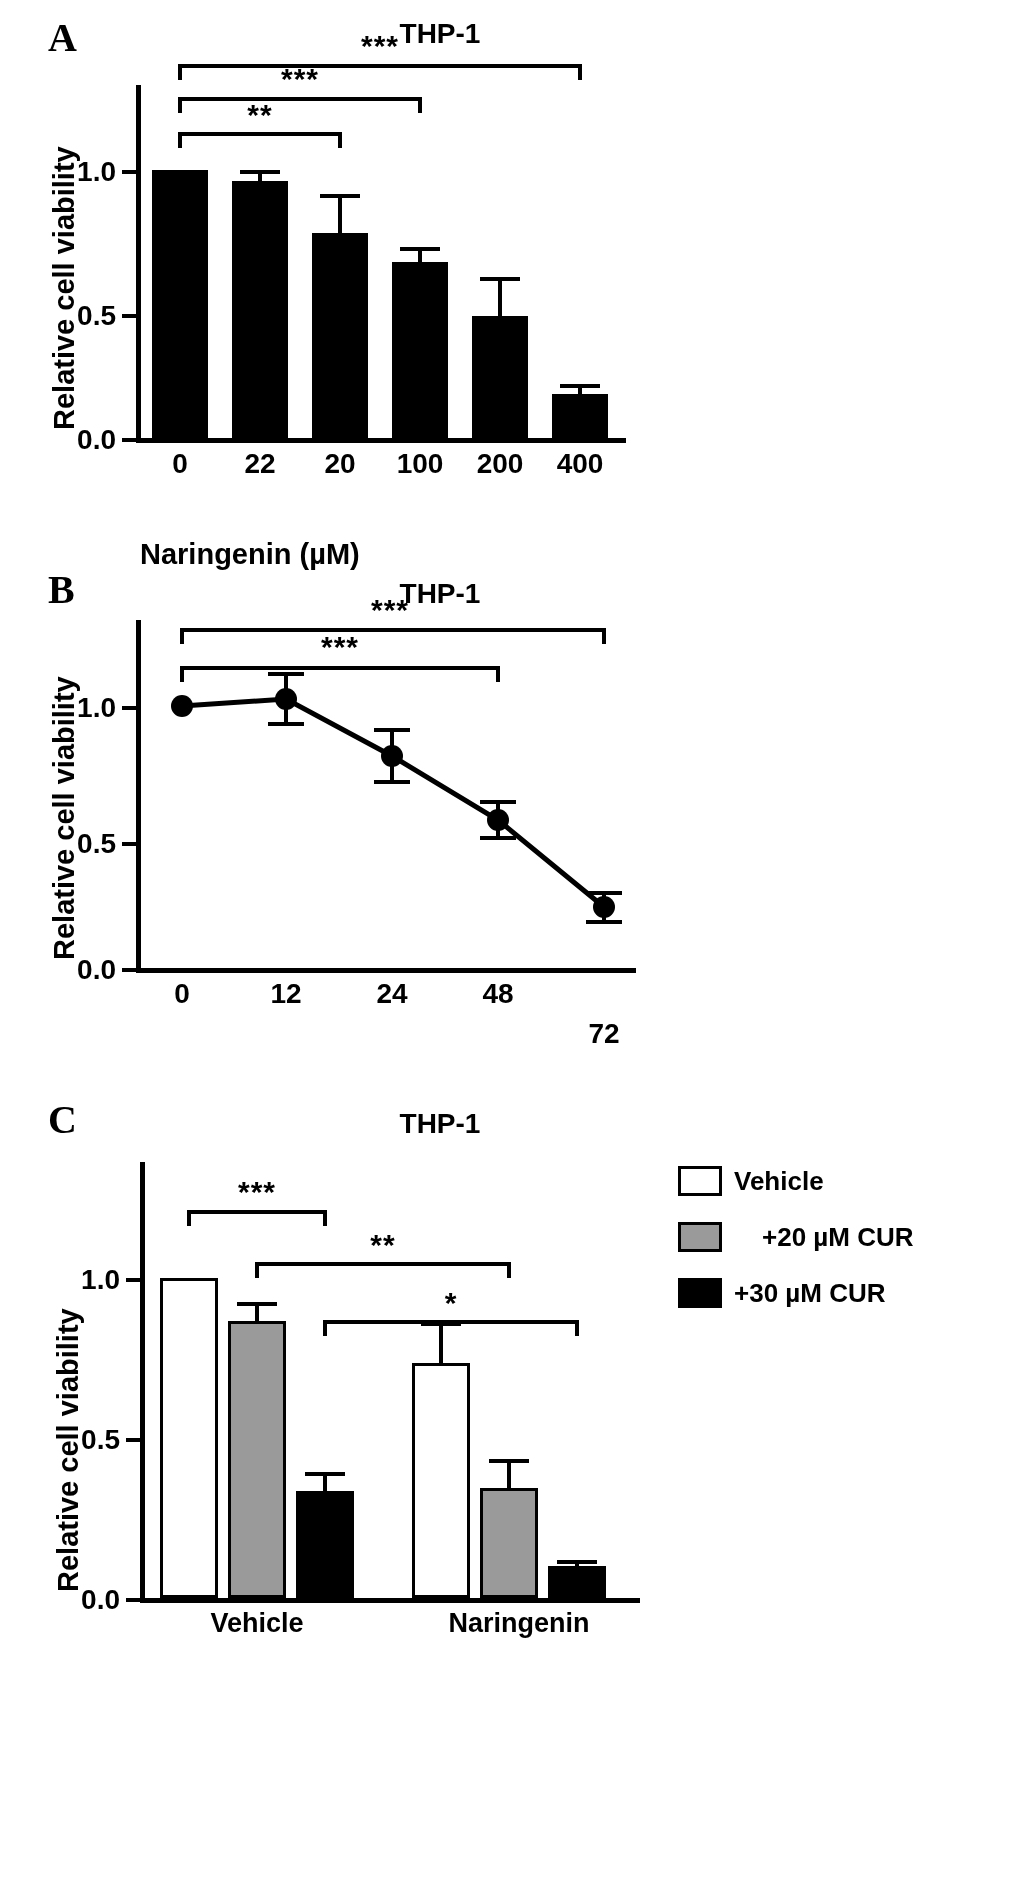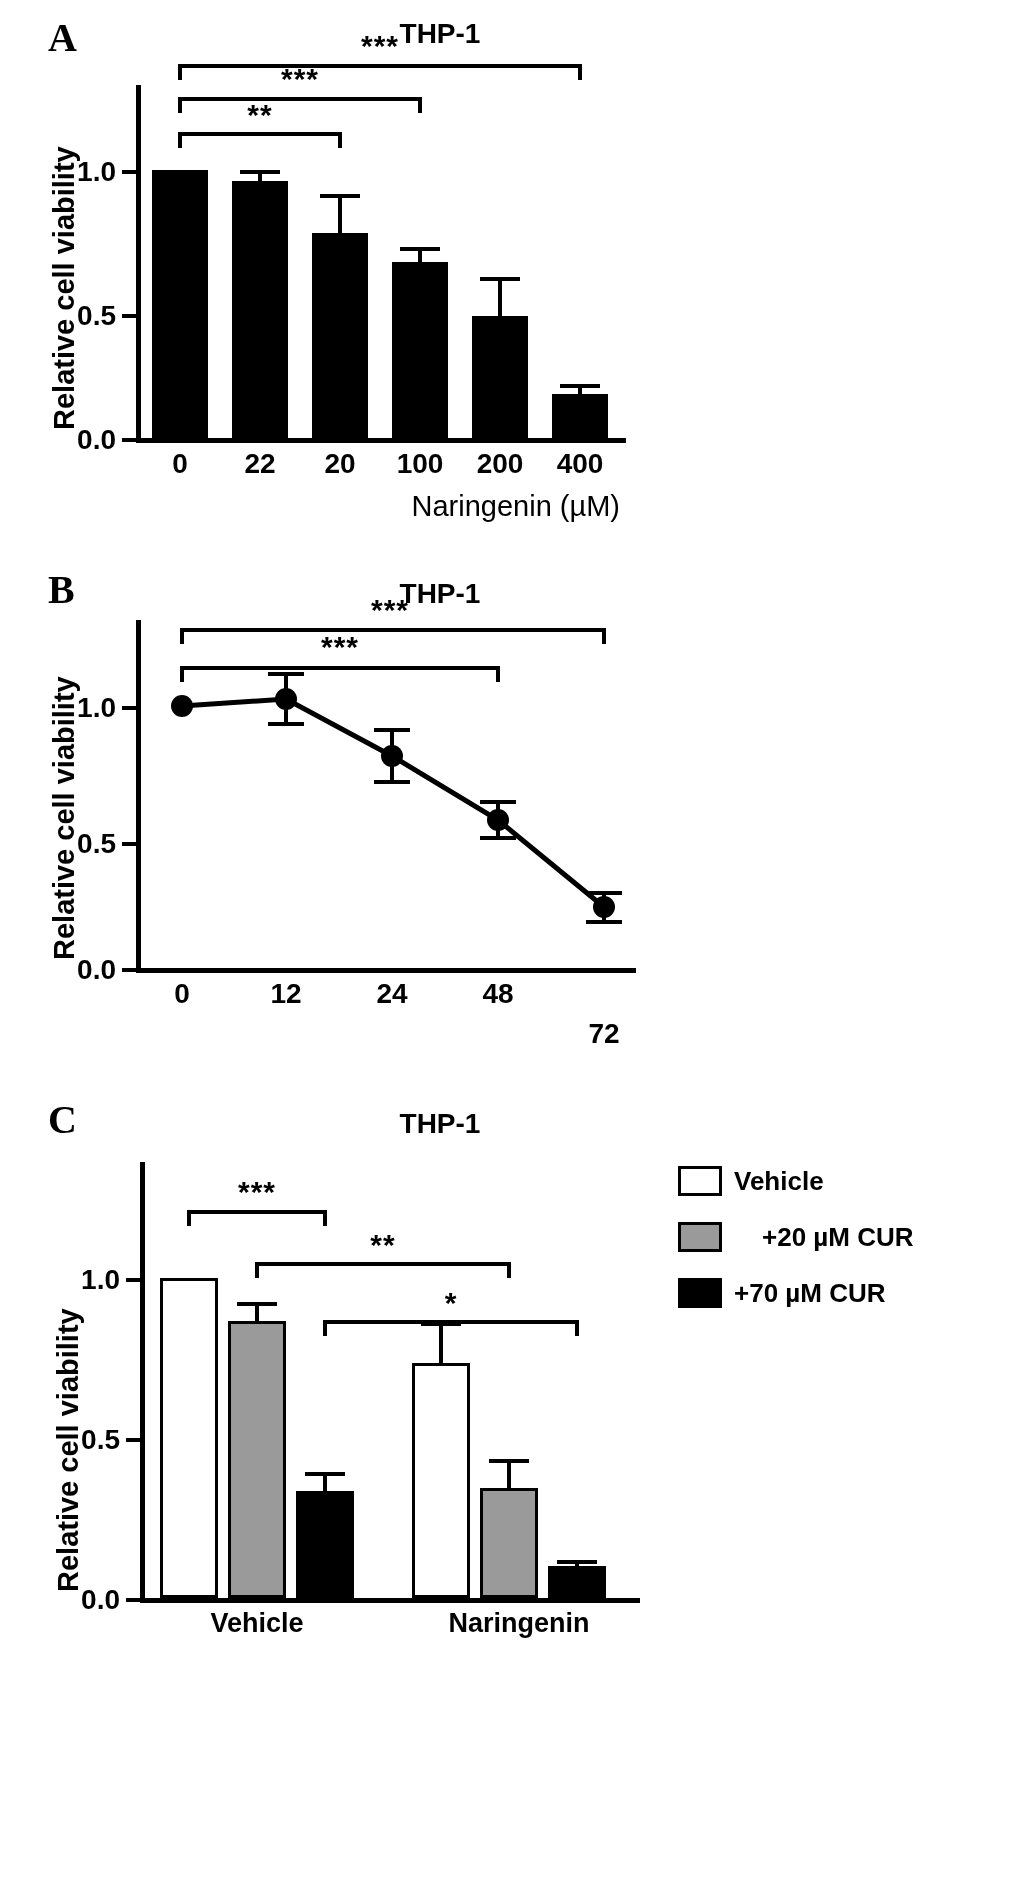--- a/index.html
+++ b/index.html
@@ -37,24 +37,25 @@
   .ylabel {
     position: absolute;
     font-weight: bold;
     font-size: 29px;
     transform-origin: 0 0;
     transform: rotate(-90deg);
     white-space: nowrap;
   }
   .xlabel {
     position: absolute;
-    font-weight: normal;
+    font-weight: bold;
     font-size: 29px;
-    text-align: right;
-    white-space: nowrap;
+    text-align: left;
+    white-space: nowrap;
+    margin-top: 48px;
   }
   .tick-label {
     position: absolute;
     font-weight: bold;
     font-size: 28px;
     text-align: center;
     white-space: nowrap;
   }
   .ytick-label {
     position: absolute;
@@ -285,14 +286,14 @@
   <div class="group-label" style="left:207px;top:508px;width:100px;">Vehicle</div>
   <div class="group-label" style="left:439px;top:508px;width:160px;">Naringenin</div>
 
   <div class="legend-box" style="left:678px;top:66px;background:#ffffff;"></div>
   <div class="legend-label" style="left:734px;top:66px;">Vehicle</div>
 
   <div class="legend-box" style="left:678px;top:122px;background:#9a9a9a;"></div>
   <div class="legend-label" style="left:734px;top:122px;margin-left:28px;">+20 µM CUR</div>
 
   <div class="legend-box" style="left:678px;top:178px;background:#000000;"></div>
-  <div class="legend-label" style="left:734px;top:178px;">+70 µM CUR</div>
+  <div class="legend-label" style="left:734px;top:178px;">+30 µM CUR</div>
 </div>
 
 </body></html>

